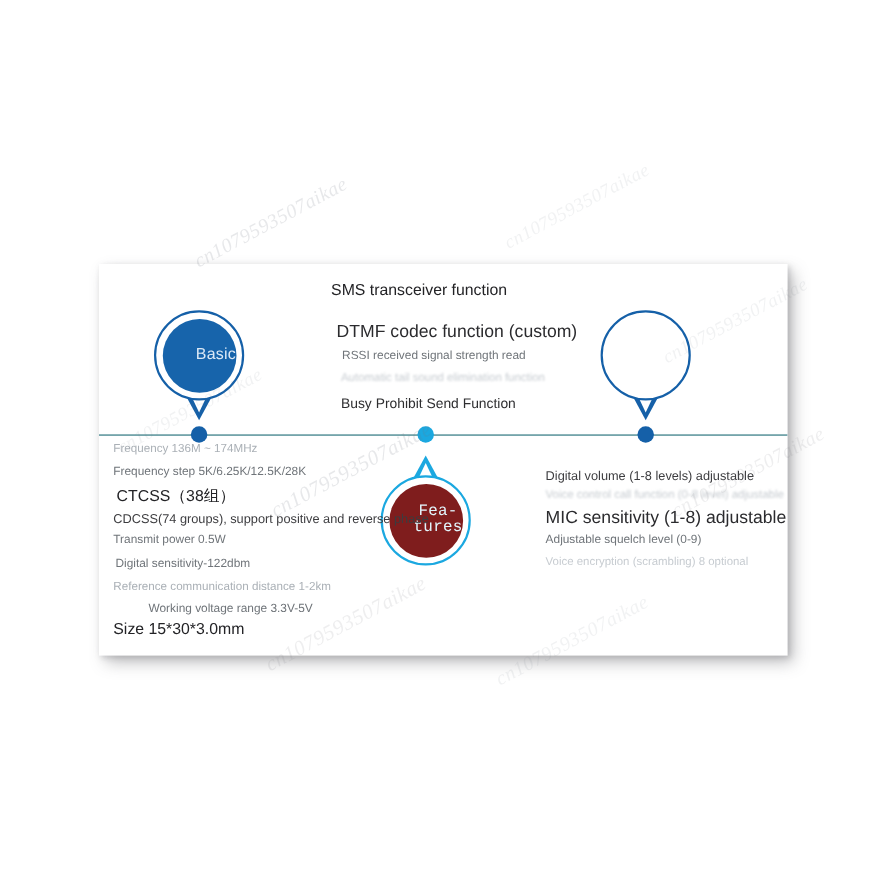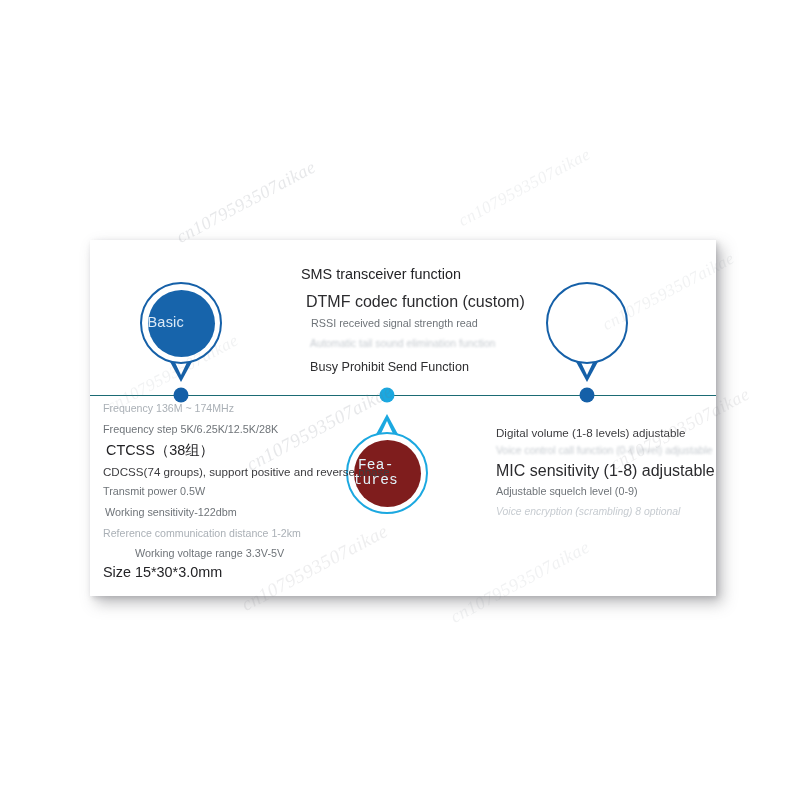--- a/index.html
+++ b/index.html
@@ -71,21 +71,21 @@
     background: #ffffff;
   }
   .bubble .disc {
     position: absolute;
     left: 7.5px; top: 7.5px;
     width: 67px; height: 67px;
     border-radius: 50%;
     background: #1764ab;
     display: flex;
     align-items: center;
-    justify-content: flex-start;
+    justify-content: flex-end;
   }
   .bubble .label {
     color: #dce9f6;
     font-size: 14.5px;
     line-height: 1.05;
     text-align: center;
     letter-spacing: 0.2px;
     white-space: pre-line;
   }
 
@@ -228,45 +228,45 @@
         <div class="tail-outer"></div>
         <div class="tail-inner"></div>
         <div class="notch"></div>
         <div class="disc">
           <div class="label">Fea-
 tures</div>
         </div>
       </div>
 
       <div class="items">
-        <div class="item t-big blur-1" style="left:211px; top:26px;">SMS transceiver function</div>
+        <div class="item t-big blur-1" style="left:211px; top:16px;">SMS transceiver function</div>
         <div class="item t-big2" style="left:216px; top:53px;">DTMF codec function (custom)</div>
         <div class="item t-mid blur-1" style="left:221px; top:77px;">RSSI received signal strength read</div>
         <div class="item t-ghost blur-3" style="left:220px; top:98px;">Automatic tail sound elimination function</div>
         <div class="item t-strong blur-1" style="left:220px; top:120px;">Busy Prohibit Send Function</div>
       </div>
 
       <div class="items">
         <div class="item t-faint blur-2" style="left:13px; top:162px;">Frequency 136M ~ 174MHz</div>
         <div class="item t-mid blur-1" style="left:13px; top:183px;">Frequency step 5K/6.25K/12.5K/28K</div>
         <div class="item t-big" style="left:16px; top:201px;">CTCSS（38组）</div>
         <div class="item t-strong2 blur-1" style="left:13px; top:225px;">CDCSS(74 groups), support positive and reverse phase</div>
         <div class="item t-mid blur-1" style="left:13px; top:245px;">Transmit power 0.5W</div>
-        <div class="item t-mid blur-1" style="left:15px; top:266px;">Working sensitivity-122dbm</div>
+        <div class="item t-mid blur-1" style="left:15px; top:266px;">Digital sensitivity-122dbm</div>
         <div class="item t-faint blur-2" style="left:13px; top:287px;">Reference communication distance 1-2km</div>
         <div class="item t-mid blur-1" style="left:13px; top:307px;margin-left:32px;">Working voltage range 3.3V-5V</div>
         <div class="item t-big" style="left:13px; top:324px;">Size 15*30*3.0mm</div>
       </div>
 
       <div class="items">
         <div class="item t-strong2 blur-1" style="left:406px; top:186px;">Digital volume (1-8 levels) adjustable</div>
         <div class="item t-ghost blur-3" style="left:406px; top:205px;">Voice control call function (0-8 level) adjustable</div>
         <div class="item t-big2" style="left:406px; top:222px;">MIC sensitivity (1-8) adjustable</div>
         <div class="item t-mid blur-1" style="left:406px; top:245px;">Adjustable squelch level (0-9)</div>
-        <div class="item t-ghost blur-2" style="left:406px; top:266px;font-style:italic;">Voice encryption (scrambling) 8 optional</div>
+        <div class="item t-ghost blur-2" style="left:406px; top:266px;">Voice encryption (scrambling) 8 optional</div>
       </div>
 
     </div>
   </div>
 
   <div id="watermarks">
       <div class="wm" style="left: 178px; top: 228px; font-size: 18px; transform: rotate(-28deg);">cn1079593507aikae</div>
       <div class="wm dimmer" style="left: 460px; top: 212px; font-size: 17px; transform: rotate(-28deg);">cn1079593507aikae</div>
       <div class="wm" style="left: 248px; top: 455px; font-size: 19px; transform: rotate(-28deg);">cn1079593507aikae</div>
       <div class="wm dim" style="left: 243px; top: 595px; font-size: 19px; transform: rotate(-28deg);">cn1079593507aikae</div>

